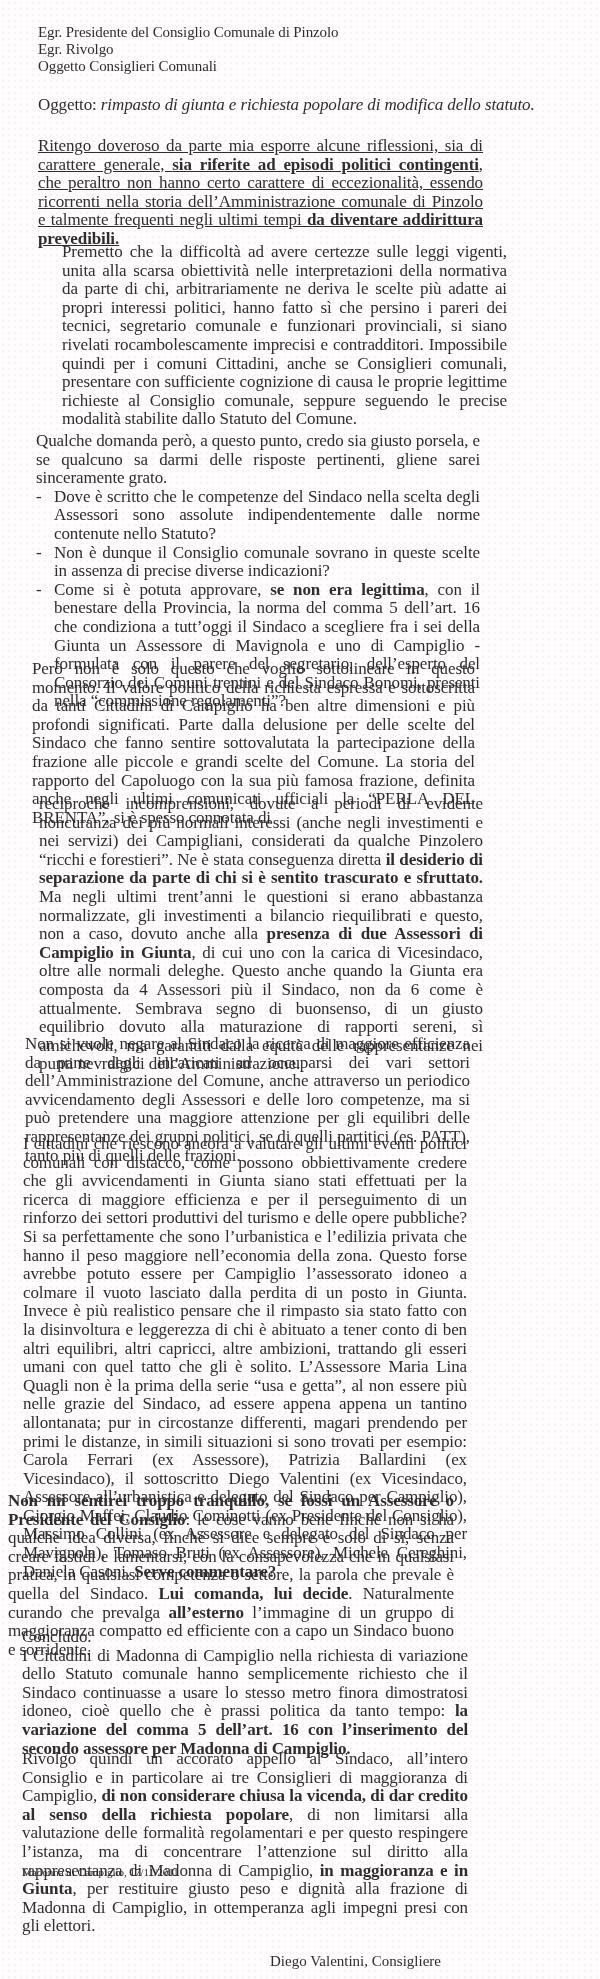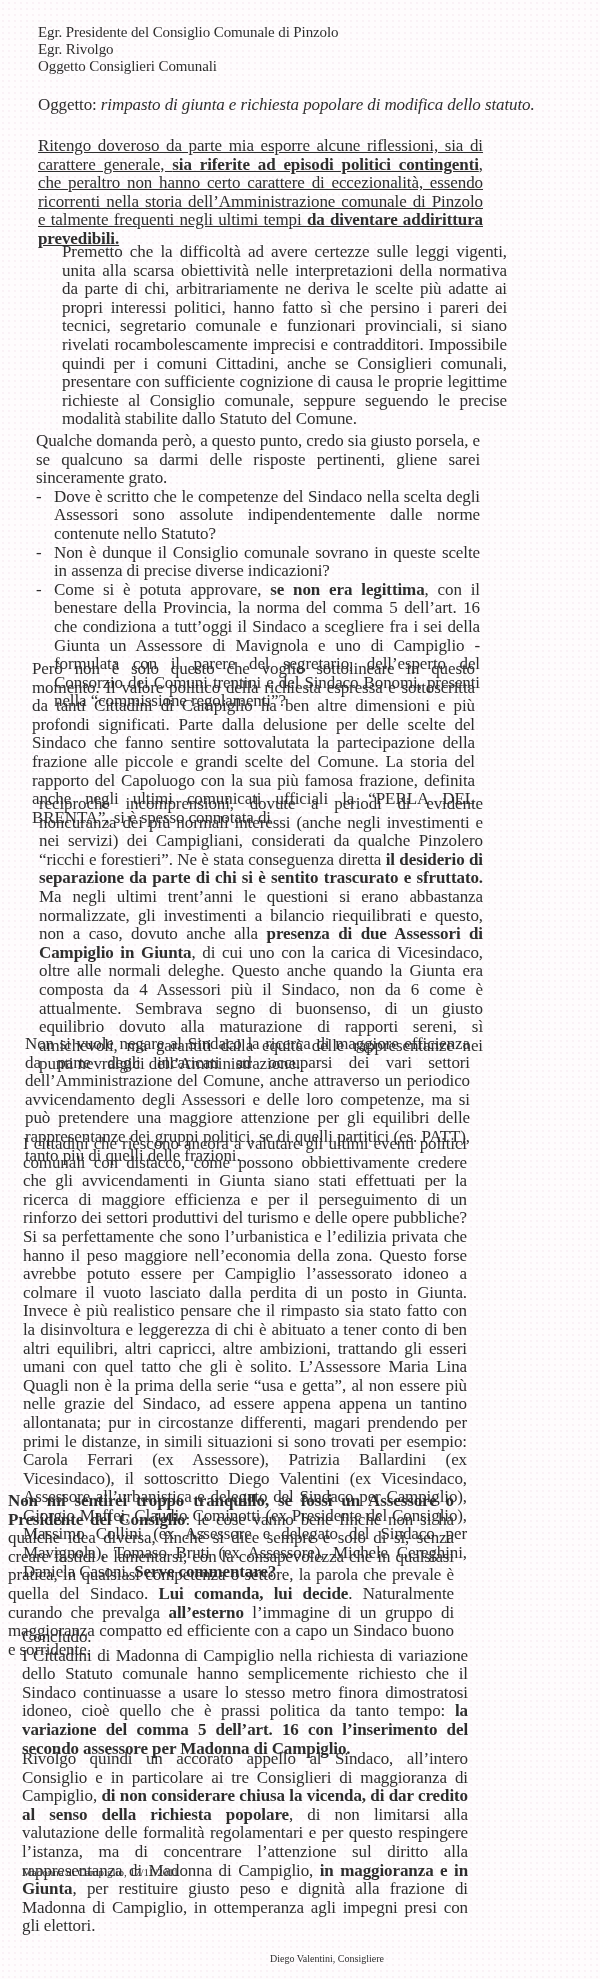--- a/index.html
+++ b/index.html
@@ -35,21 +35,21 @@
   .q-list li { position: relative; padding-left: 18px; }
   .q-list li .dash { position: absolute; left: 0; top: 0; }
   .p4 { left: 32px; top: 660px; width: 443px; }
   .p5 { left: 39px; top: 795px; width: 444px; }
   .p6 { left: 25px; top: 1035px; width: 445px; }
   .p7 { left: 23px; top: 1135px; width: 444px; }
   .p8 { left: 8px; top: 1492px; width: 446px; }
   .p9 { left: 22px; top: 1628px; width: 446px; }
   .p10 { left: 22px; top: 1750px; width: 446px; }
   .place-date { position: absolute; left: 22px; top: 1866px; font-size: 11px; }
-  .signature { position: absolute; left: 270px; top: 1953px; font-size: 10px; }
+  .signature { position: absolute; left: 270px; top: 1953px; font-size: 15px; }
 </style>
 </head>
 <body>
 
 <div class="page">
 
   <div class="block addressees">
     <div>Egr. Presidente del Consiglio Comunale di Pinzolo</div>
     <div>Egr. Rivolgo</div>
     <div>Oggetto Consiglieri Comunali</div>

